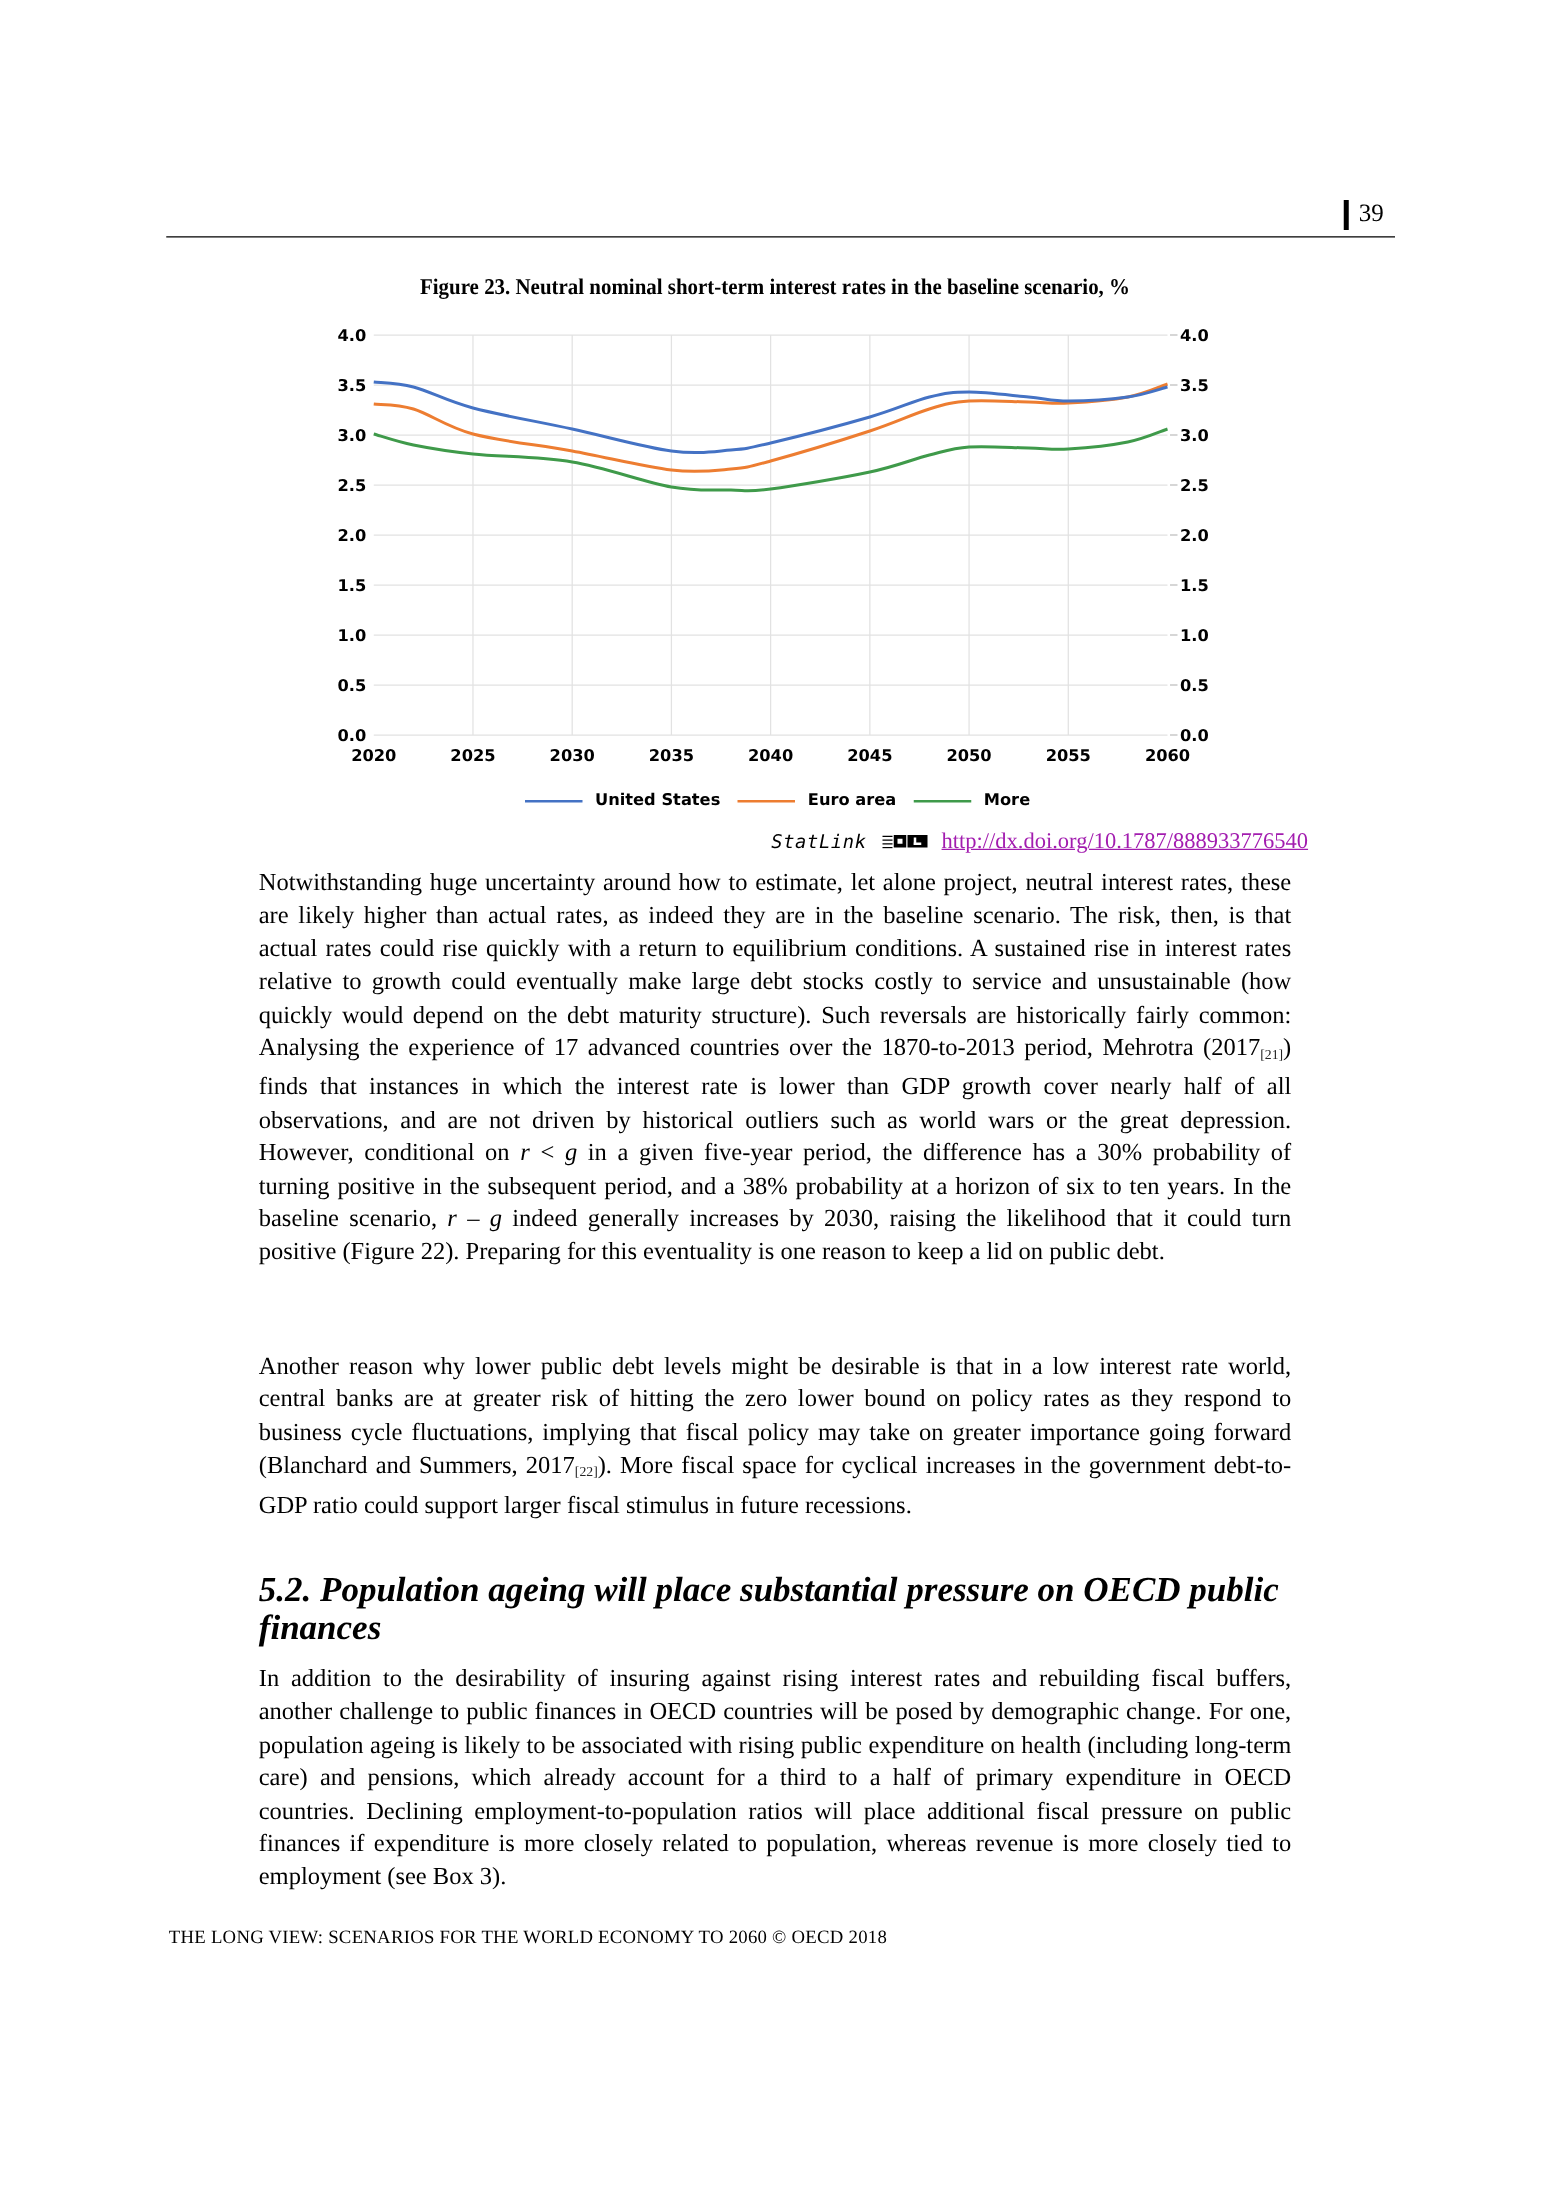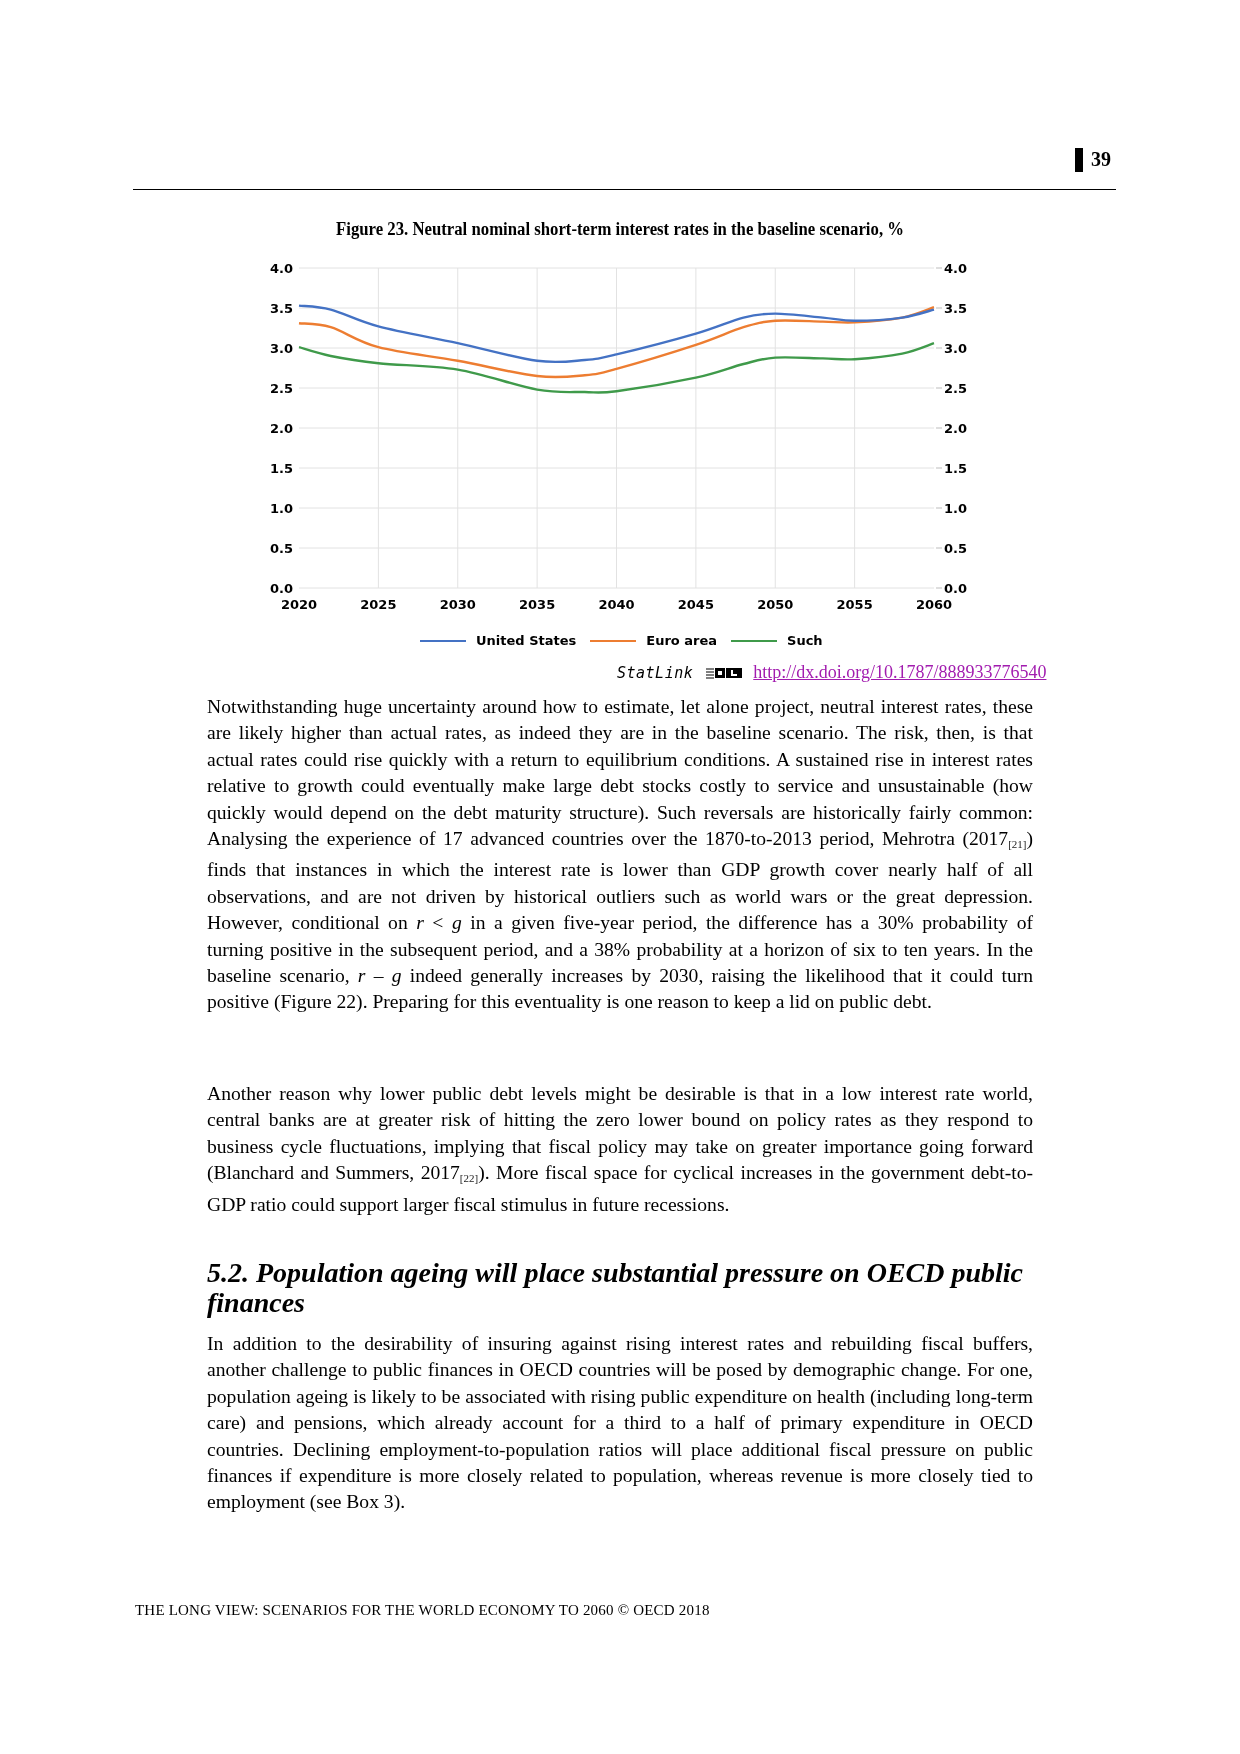--- a/index.html
+++ b/index.html
@@ -1,32 +1,32 @@
 <!DOCTYPE html>
 <html><head>
 <meta charset="utf-8">
 <style>
   html, body { margin: 0; padding: 0; background: #ffffff; }
   body { width: 1240px; height: 1754px; position: relative; overflow: hidden; color: #000; }
-  .page-num { position: absolute; left: 1075px; top: 148px; font-family: "Liberation Serif", serif; font-weight: bold; font-size: 20px; padding-left: 8px; border-left: 8px solid #000000; line-height: 22px; height: 24px; }
+  .page-num { position: absolute; left: 1075px; top: 160px; font-family: "Liberation Serif", serif; font-weight: normal; font-size: 20px; padding-left: 8px; border-left: 4px solid #000000; line-height: 22px; height: 24px; }
   .header-rule { position: absolute; left: 133px; top: 189px; width: 983px; height: 0; border-top: 1.5px solid #000; }
   .fig-title { position: absolute; left: 130px; top: 219px; width: 980px; text-align: center; font-family: "Liberation Serif", serif; font-weight: bold; font-size: 18px; transform: scaleX(0.93); transform-origin: center; }
   #chart { position: absolute; left: 0; top: 0; }
   .tick-label { font-family: "DejaVu Sans", sans-serif; font-weight: bold; font-size: 13px; fill: #000; }
   .legend { position: absolute; top: 633px; left: 420px; display: flex; align-items: center; font-family: "DejaVu Sans", sans-serif; font-weight: bold; font-size: 13px; }
   .legend-item { display: flex; align-items: center; margin-right: 14px; text-align: right; }
   .legend-swatch { display: inline-block; width: 46px; height: 0; border-top: 2px solid; margin-right: 10px; }
   .statlink { position: absolute; top: 662px; left: 578px; display: flex; align-items: center; margin-left: 39px; }
   .statlink-label { font-family: "DejaVu Sans Mono", monospace; font-style: italic; font-size: 15px; letter-spacing: 0.5px; margin-right: 12px; }
   .statlink-icon { display: inline-block; width: 38px; height: 12px; margin-right: 10px; }
   .statlink-url { font-family: "Liberation Serif", serif; font-size: 18px; color: #a21caf; text-decoration: underline; }
   .body-text { position: absolute; left: 207px; width: 826px; font-family: "Liberation Serif", serif; font-size: 19.6px; line-height: 26.4px; text-align: justify; transform-origin: left top; }
   .body-text sub { font-size: 11px; vertical-align: -3px; color: #222; }
   .section-heading { position: absolute; left: 207px; top: 1258px; width: 826px; font-family: "Liberation Serif", serif; font-style: italic; font-weight: bold; font-size: 28px; line-height: 30px; }
-  .footer { position: absolute; left: 135px; top: 1602px; font-family: "Liberation Serif", serif; font-size: 15px; letter-spacing: 0.2px; }
+  .footer { position: absolute; left: 135px; top: 1542px; font-family: "Liberation Serif", serif; font-size: 15px; letter-spacing: 0.2px; }
 </style>
 </head>
 <body>
 
 <div class="page-num">39</div>
 <div class="header-rule"></div>
 
 <div class="fig-title">Figure 23. Neutral nominal short-term interest rates in the baseline scenario, %</div>
 
 <svg id="chart" width="1240" height="620" xmlns="http://www.w3.org/2000/svg">
@@ -101,21 +101,21 @@
   <div class="legend-item">
     <span class="legend-swatch" style="border-color:#4472c4"></span>
     <span>United States</span>
   </div>
   <div class="legend-item">
     <span class="legend-swatch" style="border-color:#ed7d31"></span>
     <span>Euro area</span>
   </div>
   <div class="legend-item">
     <span class="legend-swatch" style="border-color:#3f9a4a"></span>
-    <span>Such</span>
+    <span>More</span>
   </div>
 </div>
 
 <div class="statlink">
   <span class="statlink-label">StatLink</span>
   <svg class="statlink-icon" viewBox="0 0 38 12">
     <g stroke="#000" stroke-width="1">
       <line x1="1" y1="2" x2="9" y2="2"></line>
         <line x1="1" y1="5" x2="9" y2="5"></line>
         <line x1="1" y1="8" x2="9" y2="8"></line>

